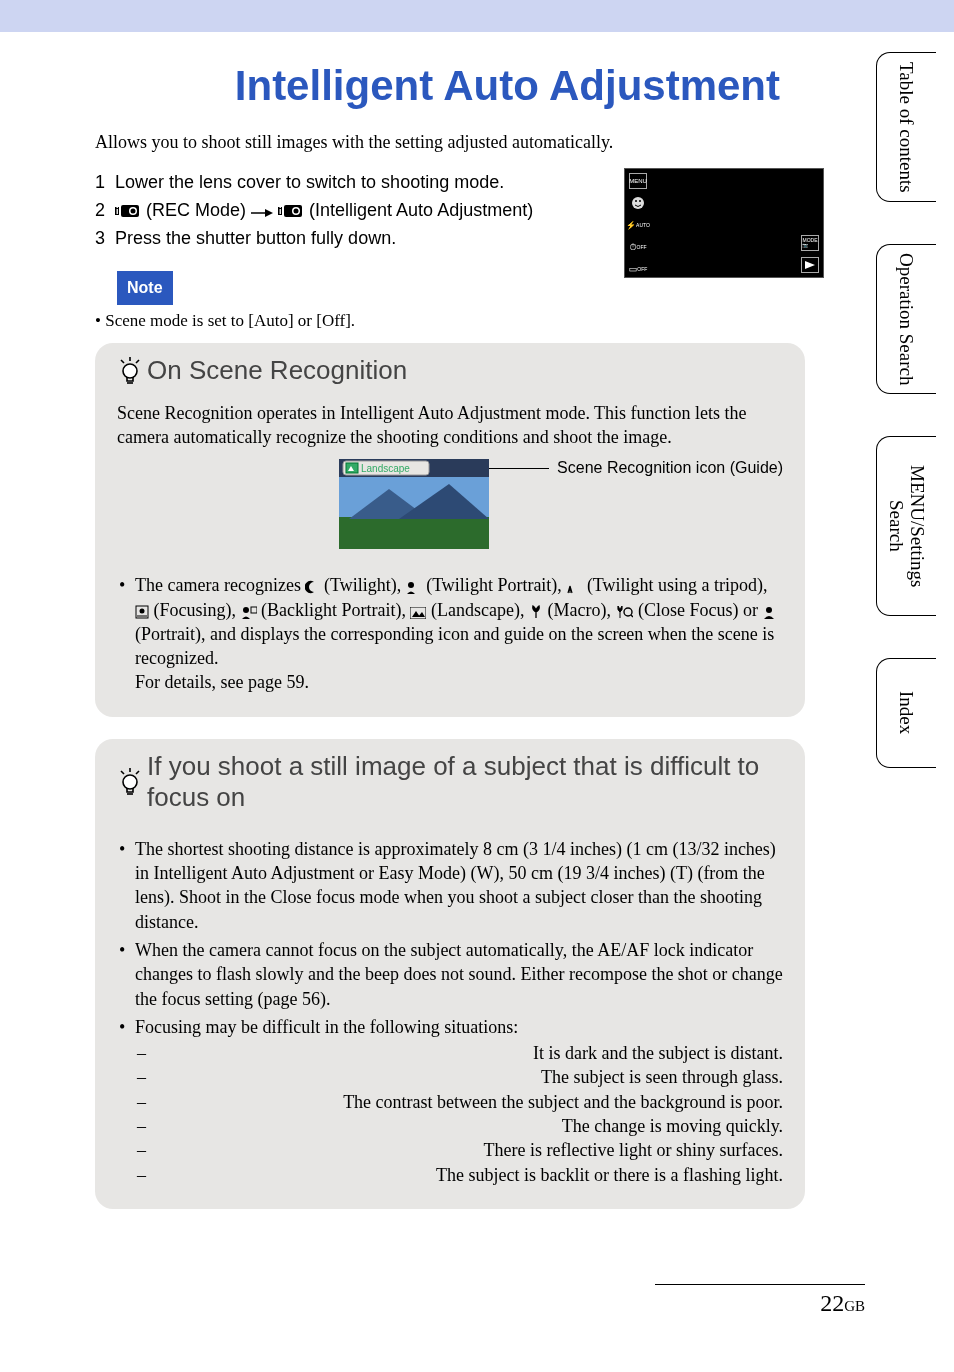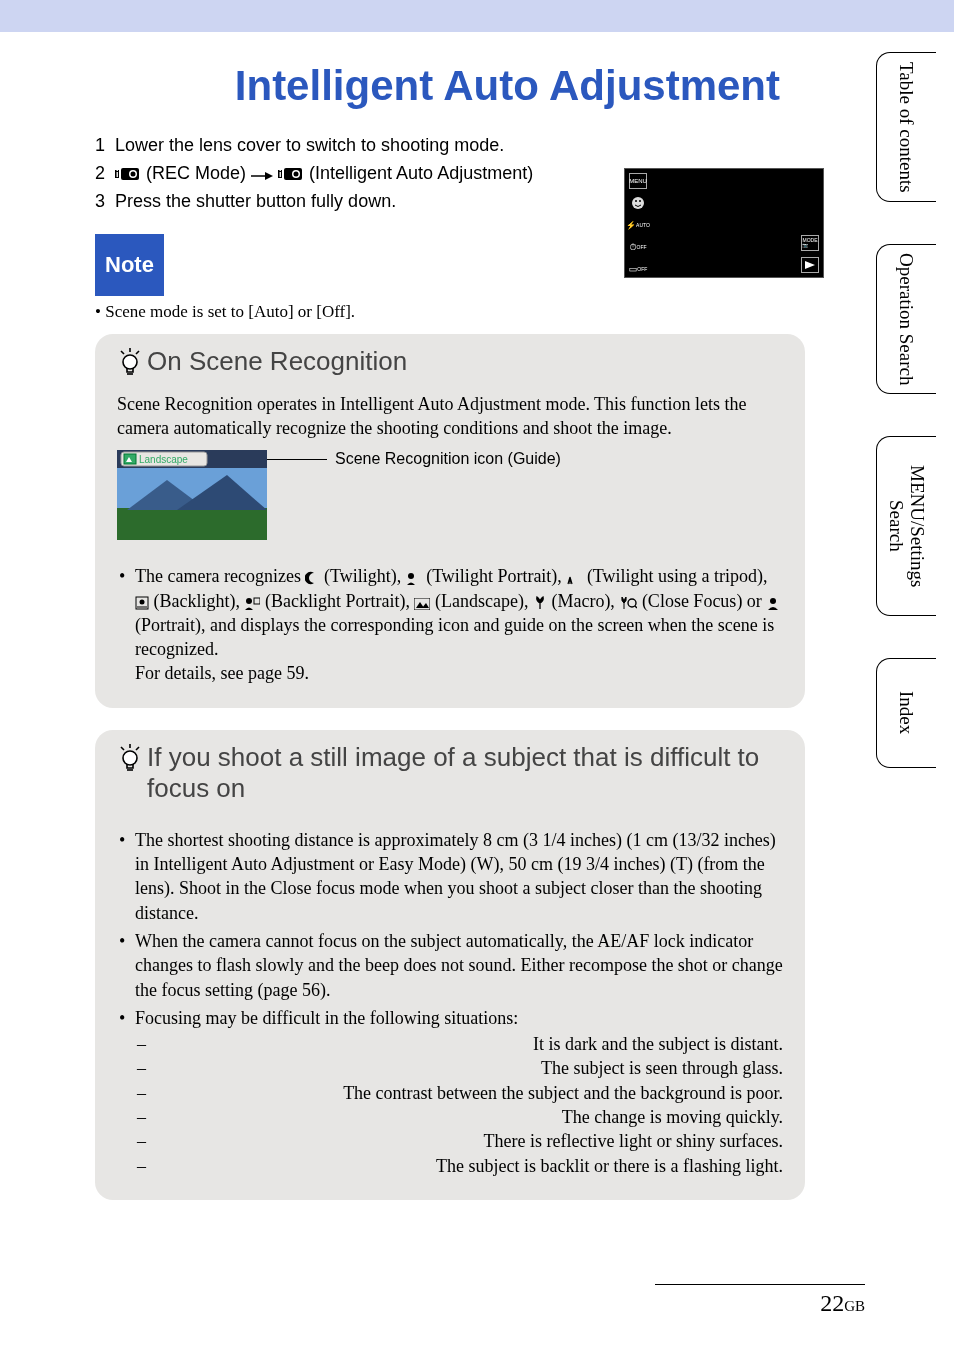--- a/index.html
+++ b/index.html
@@ -35,24 +35,25 @@
     font-size: 18px;
     line-height: 1.55;
   }
   .steps .row { display: flex; }
   .steps .num { width: 20px; flex-shrink: 0; }
   .steps .txt { flex: 1; }
   .note-box {
     background: #2b58be;
     color: #fff;
     display: inline-block;
-    padding: 18px 10px;
-    font-size: 22px;
+    padding: 8px 10px;
+    font-size: 16px;
     font-weight: bold;
     margin-top: 18px;
+    margin-left: 22px;
   }
   .note-line {
     font-family: "Times New Roman", Times, serif;
     font-size: 17px;
     margin-top: 6px;
     margin-left: 0;
   }
   .note-line::before { content: "•  "; }
   .tip-panel {
     background: #e7e6e4;
@@ -61,32 +62,32 @@
     border-bottom-left-radius: 18px;
     border-bottom-right-radius: 18px;
     margin-top: 12px;
     padding: 12px 22px 18px 22px;
     width: 710px;
   }
   .tip-title {
     font-size: 26px;
     color: #444;
     display: flex;
-    align-items: flex-start;
+    align-items: center;
     gap: 4px;
     margin-bottom: 14px;
   }
   .tip-title .bulb { margin-top: 2px; flex-shrink: 0; }
   .tip-title span { display: inline; }
   .tip-body {
     font-family: "Times New Roman", Times, serif;
     font-size: 18px;
     line-height: 1.35;
   }
-  .scene-row { margin-top: 10px; display:flex; align-items:flex-start; }
+  .scene-row { margin-top: 10px; display:flex; align-items:flex-start;justify-content:flex-end; }
   .leader-line {
     height: 1px;
     background: #000;
     width: 60px;
     margin-top: 9px;
   }
   ul.bullets { list-style: none; margin-top: 24px; }
   ul.bullets > li { position: relative; padding-left: 18px; margin-bottom: 4px; }
   ul.bullets > li::before { content: "•"; position: absolute; left: 2px; }
   ul.sub { list-style: none; margin-top: 2px; text-align: right; }
@@ -168,20 +169,21 @@
   }
   .inline-svg { vertical-align: -3px; }
 </style>
 </head>
 <body>
 
 <div class="top-bar"></div>
 
 <div class="content">
   <h1>Intelligent Auto Adjustment</h1>
+  <p class="intro">Allows you to shoot still images with the setting adjusted automatically.</p>
 
   <div class="steps" style="width:490px;">
     <div class="row">
       <div class="num">1</div>
       <div class="txt">Lower the lens cover to switch to shooting mode.</div>
     </div>
     <div class="row">
       <div class="num">2</div>
       <div class="txt">
         <svg class="inline-svg" width="26" height="16">
@@ -257,21 +259,21 @@
             <path d="M14 2 A4 4 0 1 0 14 10 A3 3 0 1 1 14 2 Z" fill="#000"></path>
           </svg><span> (Twilight Portrait), </span>
         <svg class="inline-svg" width="16" height="14">
             <path d="M12 1 A4 4 0 1 0 12 9 A3 3 0 1 1 12 1 Z" fill="#000"></path>
             <path d="M4 6 L2 13 M4 6 L6 13 M4 6 L4 13" stroke="#000" stroke-width="1.2" fill="none"></path>
           </svg><span> (Twilight using a tripod), </span>
         <svg class="inline-svg" width="14" height="14">
             <rect x="1" y="1" width="12" height="12" fill="none" stroke="#000"></rect>
             <circle cx="7" cy="6" r="2.5" fill="#000"></circle>
             <line x1="2" y1="11" x2="12" y2="11" stroke="#000"></line>
-          </svg><span> (Backlight), </span>
+          </svg><span> (Focusing), </span>
         <svg class="inline-svg" width="16" height="14">
             <circle cx="5" cy="5" r="3" fill="#000"></circle>
             <path d="M1 14 Q5 9 9 14 Z" fill="#000"></path>
             <rect x="10" y="2" width="6" height="6" fill="none" stroke="#000"></rect>
           </svg><span> (Backlight Portrait), </span>
         <svg class="inline-svg" width="16" height="12">
             <rect x="0" y="0" width="16" height="12" fill="none" stroke="#000"></rect>
             <polygon points="2,10 6,4 10,10" fill="#000"></polygon>
             <polygon points="8,10 12,5 15,10" fill="#000"></polygon>
           </svg><span> (Landscape), </span>

